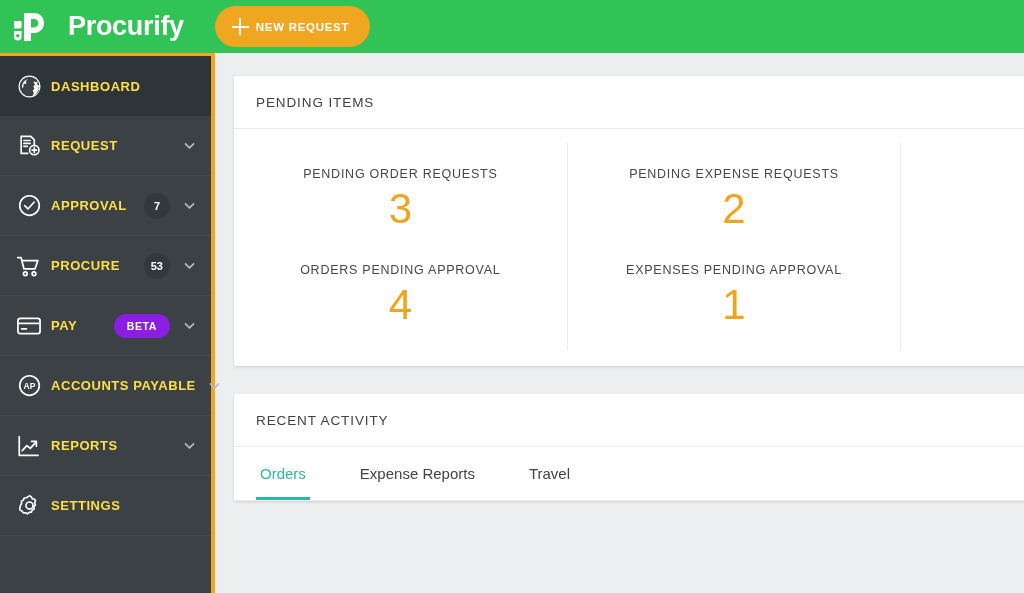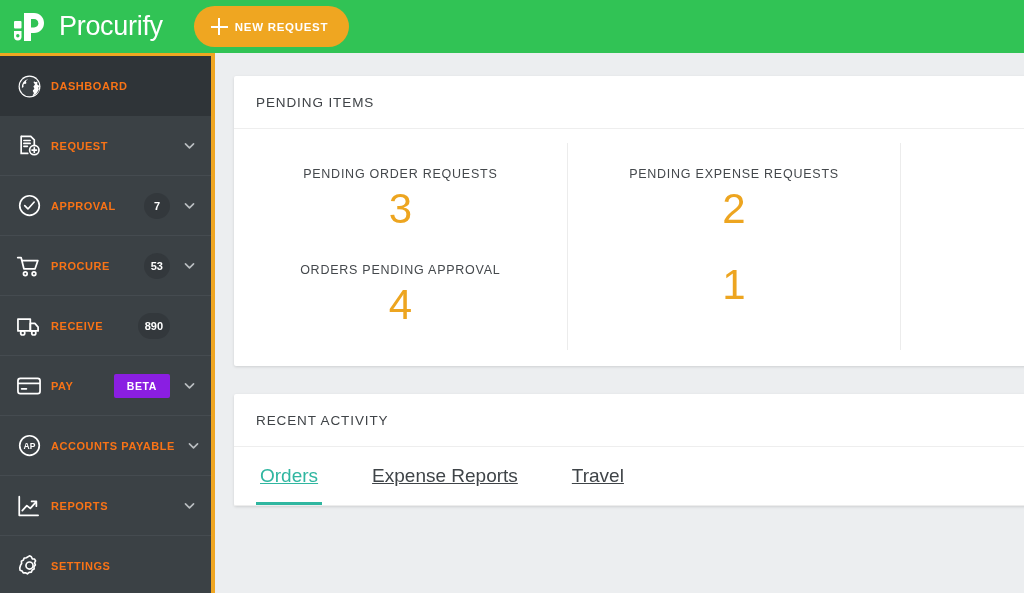--- a/index.html
+++ b/index.html
@@ -14,22 +14,22 @@
 
   
   .topbar {
     position:absolute; left:0; top:0; width:1024px; height:53px;
     background:#31c355;
     display:flex; align-items:center;
   }
   .brand { display:flex; align-items:center; padding-left:10px; }
   .logo-mark { width:40px; height:40px; position:relative; }
   .brand-name {
-    color:#ffffff; font-size:27px; font-weight:normal;
-    letter-spacing:-0.3px; margin-left:9px;
+    color:#ffffff; font-size:27px; font-weight:bold;
+    letter-spacing:-0.3px; margin-left:18px;
   }
   .new-request-btn {
     margin-left:31px;
     height:41px; padding:0 21px 0 17px;
     background:#efa621; border-radius:21px; border:none;
     display:flex; align-items:center; gap:7px;
     cursor:pointer;
   }
   .plus-icon { position:relative; width:17px; height:17px; }
   .plus-icon::before, .plus-icon::after {
@@ -56,33 +56,33 @@
     cursor:pointer;
   }
   .nav-item.active { background:#2f3438; border-bottom:none; }
   .nav-icon {
     width:44px; min-width:44px; height:30px;
     display:flex; align-items:center; justify-content:center;
     color:#ffffff;
   }
   .nav-icon svg { display:block; }
   .nav-label {
-    color:#f97316; font-size:11px; font-weight:bold;
+    color:#fde047; font-size:13px; font-weight:bold;
     letter-spacing:0.55px; flex:1; white-space:nowrap;
   }
   .nav-badge {
     min-width:26px; height:26px; padding:0 7px;
     background:#33383c; border-radius:13px;
     color:#ffffff; font-size:11px; font-weight:bold;
     display:flex; align-items:center; justify-content:center;
   }
   .beta-badge {
     background:#8a1ee2; color:#fff;
     font-size:10.5px; font-weight:bold; letter-spacing:0.6px;
-    padding:6px 13px; border-radius:2px;
+    padding:6px 13px; border-radius:12px;
   }
   .chev {
     width:20px; min-width:20px; margin-left:9px;
     display:flex; align-items:center; justify-content:center;
     color:#b9bdc0;
   }
   .chev.spacer { visibility:hidden; }
 
   
   .main {
@@ -120,23 +120,23 @@
     color:#eda520; font-size:42px; font-weight:normal; line-height:1.05;
   }
 
   .card.activity { margin-top:28px; }
   .tabs {
     display:flex; padding-left:22px; gap:46px;
     border-bottom:1px solid #ededed;
   }
   .tab {
     padding:18px 4px 15px 4px;
-    font-size:19px; color:#3f4448;
+    font-size:15px; color:#3f4448;
     border-bottom:3px solid transparent;
-    cursor:pointer; white-space:nowrap;text-decoration:underline;
+    cursor:pointer; white-space:nowrap;
   }
   .tab.active { color:#2fb6a0; border-bottom-color:#2fb6a0; }
 </style>
 </head>
 <body>
 
 <div id="app">
 
   <div class="topbar">
     <div class="brand">
@@ -214,33 +214,20 @@
       </span>
       <span class="nav-label">PROCURE</span>
       <span class="nav-badge">53</span>
       <span class="chev">
         <svg width="13" height="13" viewBox="0 0 16 16" fill="none" stroke="currentColor" stroke-width="2" stroke-linecap="round" stroke-linejoin="round">
             <path d="M3 6l5 5 5-5"></path>
           </svg>
       </span>
     </div>
 
-    <div class="nav-item">
-      <span class="nav-icon">
-        <svg width="26" height="26" viewBox="0 0 24 24" fill="none" stroke="#fff" stroke-width="1.6" stroke-linecap="round" stroke-linejoin="round">
-          <path d="M1.8 5.6h11.4v11H1.8z"></path>
-          <path d="M13.2 9.6h4.2l3 3.4v3.6h-7.2z"></path>
-          <circle cx="6.2" cy="18.4" r="1.9"></circle>
-          <circle cx="16.4" cy="18.4" r="1.9"></circle>
-        </svg>
-      </span>
-      <span class="nav-label">RECEIVE</span>
-      <span class="nav-badge">890</span>
-      <span class="chev spacer"></span>
-    </div>
 
     <div class="nav-item">
       <span class="nav-icon">
         <svg width="26" height="26" viewBox="0 0 24 24" fill="none" stroke="#fff" stroke-width="1.6" stroke-linejoin="round">
           <rect x="1.8" y="5" width="20.4" height="14" rx="2.2"></rect>
           <path d="M1.8 9.6h20.4" stroke-width="1.6"></path>
           <path d="M5.2 14.6h4.4" stroke-linecap="round"></path>
         </svg>
       </span>
       <span class="nav-label">PAY</span>
@@ -314,20 +301,21 @@
             <div class="stat-value">4</div>
           </div>
         </div>
 
         <div class="stats-col">
           <div class="stat-block">
             <div class="stat-label">PENDING EXPENSE REQUESTS</div>
             <div class="stat-value">2</div>
           </div>
           <div class="stat-block">
+            <div class="stat-label">EXPENSES PENDING APPROVAL</div>
             <div class="stat-value">1</div>
           </div>
         </div>
 
         <div class="stats-col">
           <div class="stat-block">
             <div class="stat-label"></div>
             <div class="stat-value"></div>
           </div>
           <div class="stat-block">

